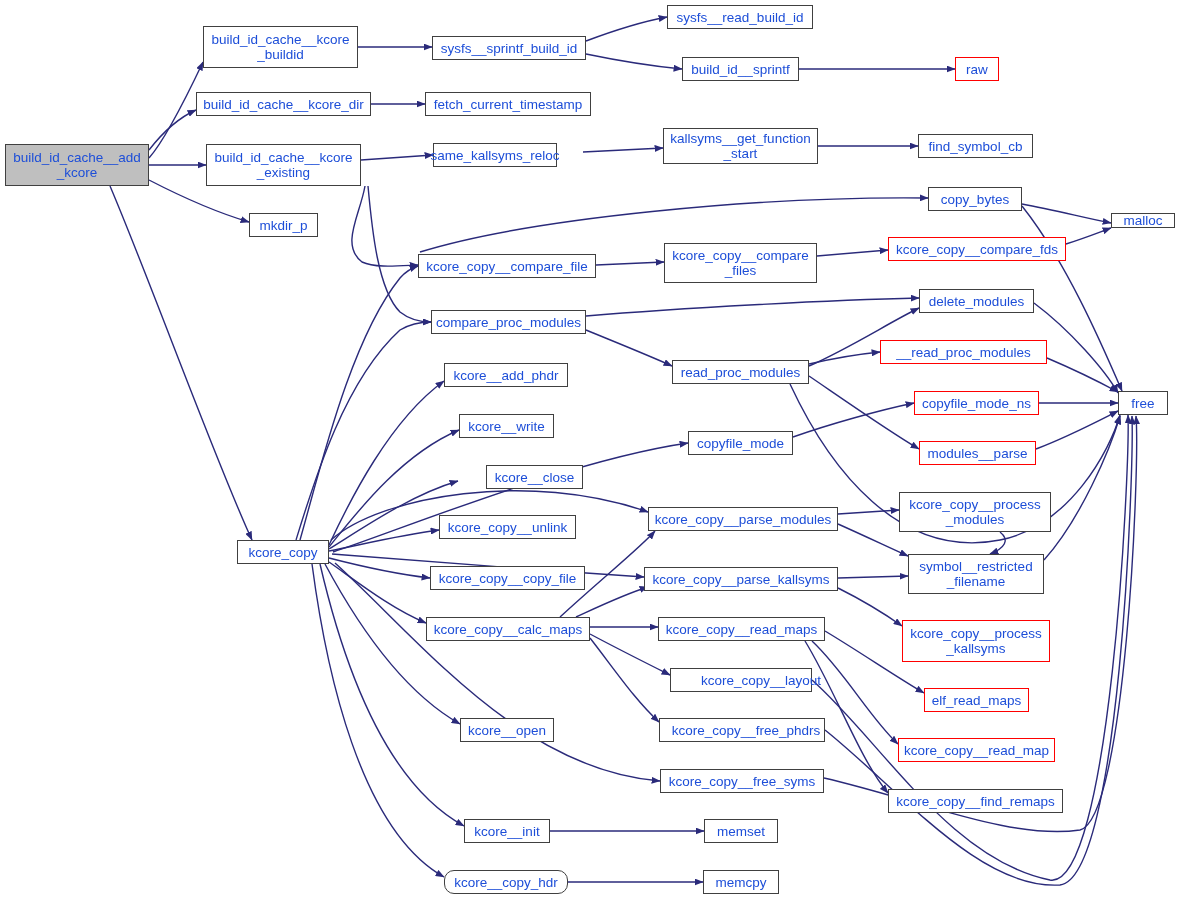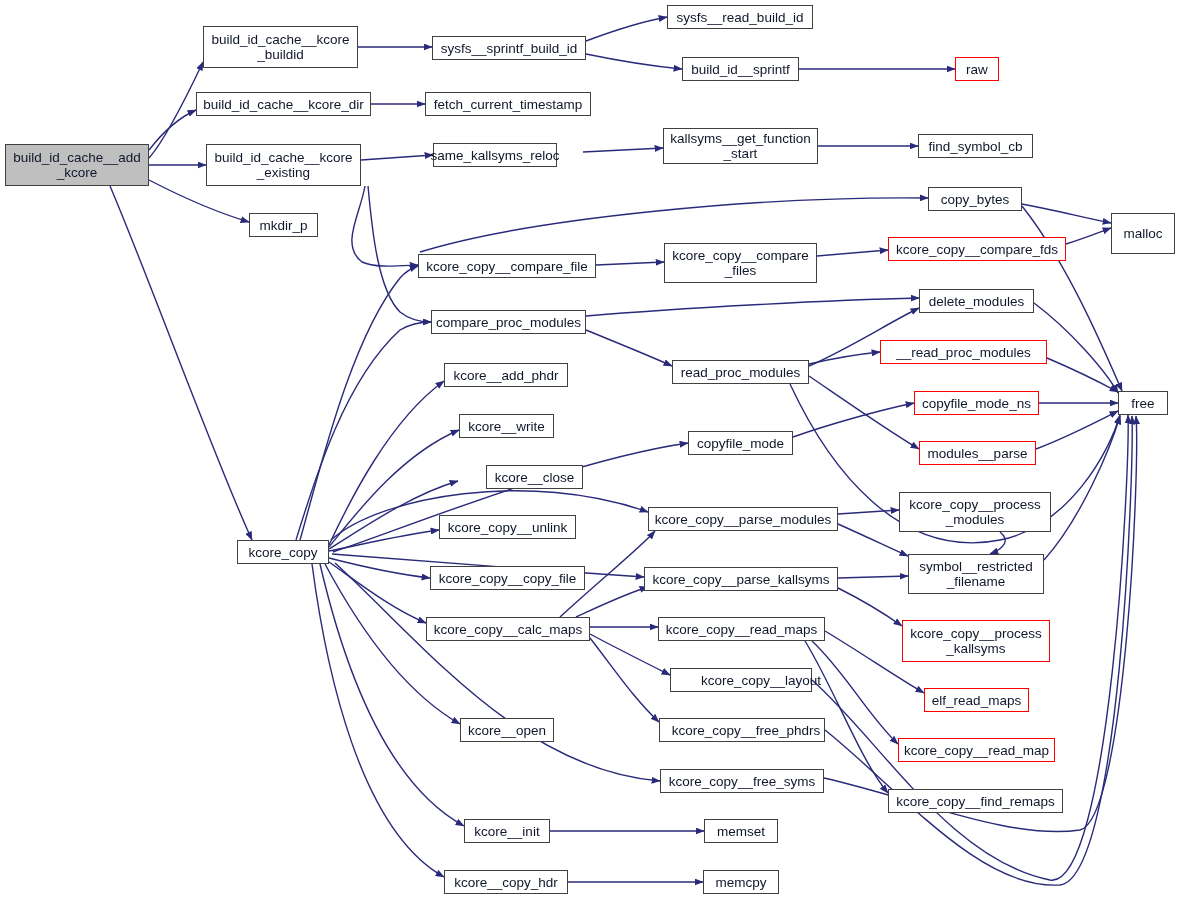--- a/index.html
+++ b/index.html
@@ -25,21 +25,21 @@
   }
   .node {
     position: absolute;
     box-sizing: border-box;
     display: flex;
     align-items: center;
     justify-content: center;
     text-align: center;
     background: #ffffff;
     border: 1px solid #404040;
-    color: #0f172a;
+    color: #1d4ed8;
     font-size: 13.5px;
     line-height: 15px;
     letter-spacing: 0px;
     white-space: pre-line;
     z-index: 2;
   }
   .node.red {
     border-color: #ff0000;
   }
   .node.highlight {
@@ -138,21 +138,21 @@
       <div class="node" style="left: 432px; top: 36px; width: 154px; height: 24px;">sysfs__sprintf_build_id</div>
       <div class="node" style="left: 425px; top: 92px; width: 166px; height: 24px;">fetch_current_timestamp</div>
       <div class="node" style="left: 433px; top: 143px; width: 124px; height: 24px;">same_kallsyms_reloc</div>
       <div class="node" style="left: 667px; top: 5px; width: 146px; height: 24px;">sysfs__read_build_id</div>
       <div class="node" style="left: 682px; top: 57px; width: 117px; height: 24px;">build_id__sprintf</div>
       <div class="node red" style="left: 955px; top: 57px; width: 44px; height: 24px;">raw</div>
       <div class="node" style="left: 663px; top: 128px; width: 155px; height: 36px;">kallsyms__get_function
 _start</div>
       <div class="node" style="left: 918px; top: 134px; width: 115px; height: 24px;">find_symbol_cb</div>
       <div class="node" style="left: 928px; top: 187px; width: 94px; height: 24px;">copy_bytes</div>
-      <div class="node" style="left: 1111px; top: 213px; width: 64px; height: 41px;">malloc</div>
+      <div class="node" style="left: 1111px; top: 213px; width: 64px; height: 15px;">malloc</div>
       <div class="node" style="left: 418px; top: 254px; width: 178px; height: 24px;">kcore_copy__compare_file</div>
       <div class="node" style="left: 664px; top: 243px; width: 153px; height: 40px;">kcore_copy__compare
 _files</div>
       <div class="node red" style="left: 888px; top: 237px; width: 178px; height: 24px;">kcore_copy__compare_fds</div>
       <div class="node" style="left: 431px; top: 310px; width: 155px; height: 24px;">compare_proc_modules</div>
       <div class="node" style="left: 919px; top: 289px; width: 115px; height: 24px;">delete_modules</div>
       <div class="node red" style="left: 880px; top: 340px; width: 167px; height: 24px;">__read_proc_modules</div>
       <div class="node" style="left: 672px; top: 360px; width: 137px; height: 24px;">read_proc_modules</div>
       <div class="node red" style="left: 914px; top: 391px; width: 125px; height: 24px;">copyfile_mode_ns</div>
       <div class="node" style="left: 1118px; top: 391px; width: 50px; height: 24px;">free</div>
@@ -176,16 +176,16 @@
 _kallsyms</div>
       <div class="node" style="left: 670px; top: 668px; width: 142px; height: 24px; padding-left: 40px;">kcore_copy__layout</div>
       <div class="node red" style="left: 924px; top: 688px; width: 105px; height: 24px;">elf_read_maps</div>
       <div class="node" style="left: 659px; top: 718px; width: 166px; height: 24px; padding-left: 8px;">kcore_copy__free_phdrs</div>
       <div class="node" style="left: 460px; top: 718px; width: 94px; height: 24px;">kcore__open</div>
       <div class="node red" style="left: 898px; top: 738px; width: 157px; height: 24px;">kcore_copy__read_map</div>
       <div class="node" style="left: 660px; top: 769px; width: 164px; height: 24px;">kcore_copy__free_syms</div>
       <div class="node" style="left: 888px; top: 789px; width: 175px; height: 24px;">kcore_copy__find_remaps</div>
       <div class="node" style="left: 464px; top: 819px; width: 86px; height: 24px;">kcore__init</div>
       <div class="node" style="left: 704px; top: 819px; width: 74px; height: 24px;">memset</div>
-      <div class="node" style="left: 444px; top: 870px; width: 124px; height: 24px;">kcore__copy_hdr</div>
+      <div class="node" style="left: 444px; top: 870px; width: 124px; height: 24px; border-radius: 10px;">kcore__copy_hdr</div>
       <div class="node" style="left: 703px; top: 870px; width: 76px; height: 24px;">memcpy</div>
     </div>
 </div>
 
 </body></html>

